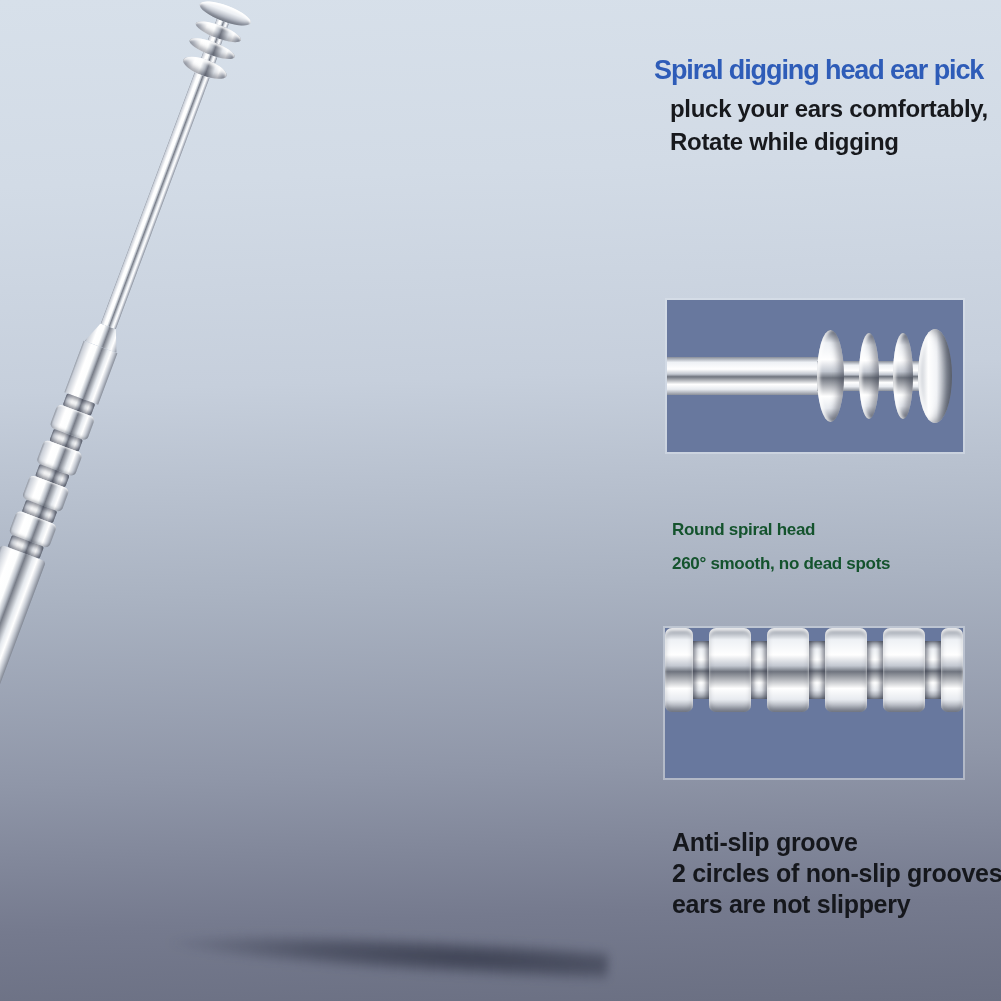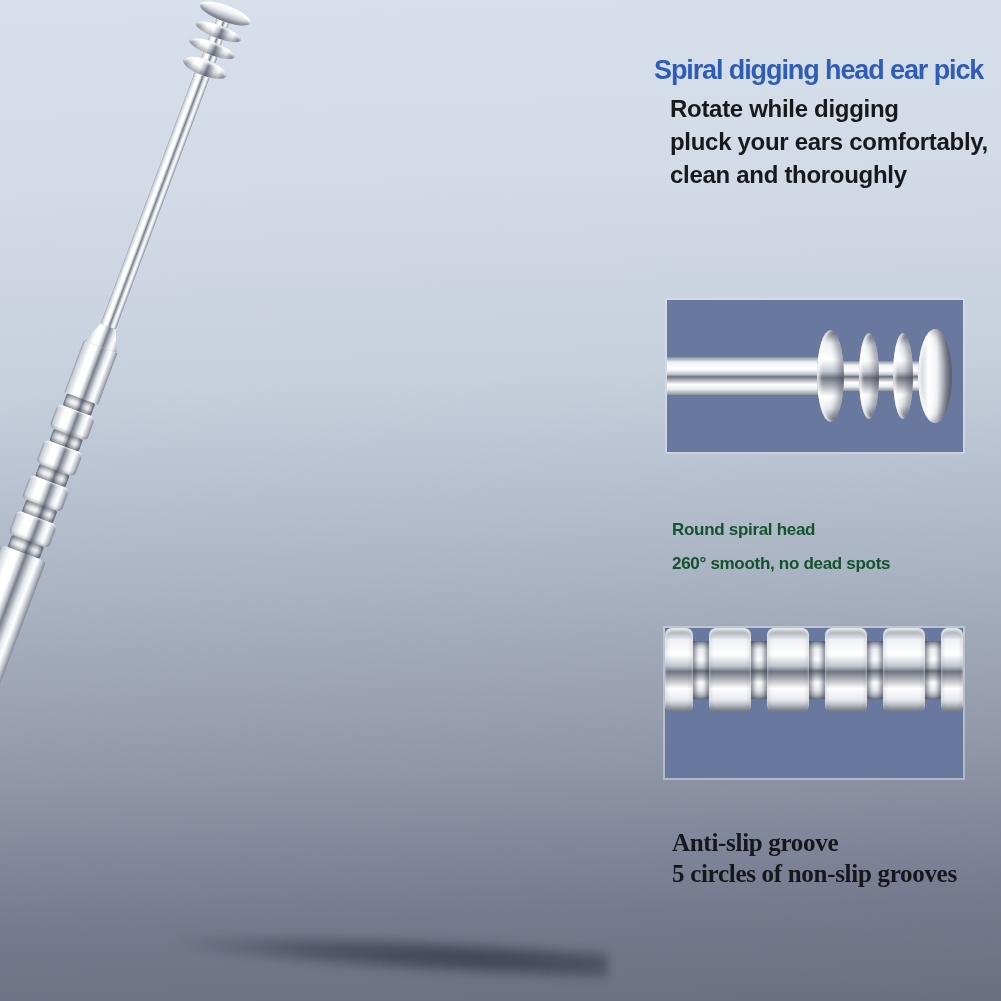--- a/index.html
+++ b/index.html
@@ -13,21 +13,21 @@
   
   .title{
     left:654px;top:55px;font-size:27px;font-weight:bold;letter-spacing:-1.1px;
     color:#2e5cb8;white-space:nowrap;
   }
   .intro{left:670px;top:92px;font-size:24px;font-weight:bold;letter-spacing:-0.3px;
     color:#17191d;line-height:33px;white-space:nowrap;}
   .feat1{left:672px;top:513px;font-size:17px;font-weight:bold;letter-spacing:-0.3px;
     color:#14532d;line-height:34px;white-space:nowrap;}
   .feat2{left:672px;top:827px;font-size:25px;font-weight:bold;letter-spacing:-0.3px;
-    color:#15171c;line-height:31px;white-space:nowrap;font-family:Liberation Serif, serif;}
+    color:#15171c;line-height:31px;white-space:nowrap;}
 
   
   .metal-v{background:linear-gradient(90deg,#9298a3 0%,#c9ced7 5%,#ffffff 24%,#fdfefe 40%,#b9bfc8 50%,#787d88 56%,#e5e9ee 72%,#ffffff 82%,#c2c7d0 92%,#878d99 100%);}
   .metal-h{background:linear-gradient(180deg,#878d99 0%,#eef1f5 14%,#ffffff 32%,#c3c8d1 45%,#70757f 52%,#ffffff 72%,#e8ebf0 85%,#8a8f9a 100%);}
 
   
   .tool{
     left:200px;top:6px;width:56px;
     display:flex;flex-direction:column;align-items:center;
     transform:rotate(20.5deg);transform-origin:50% 0;
@@ -102,23 +102,22 @@
   <div class="groove metal-v" style="width:32px"></div>
   <div class="seg metal-v" style="width:42px"></div>
   <div class="groove metal-v" style="width:33px"></div>
   <div class="seg metal-v" style="width:43px"></div>
   <div class="groove metal-v" style="width:34px"></div>
   <div class="handle metal-v"></div>
 </div>
 
 <div class="abs title">Spiral digging head ear pick</div>
 <div class="abs intro">
+  <div>pluck your ears comfortably,</div>
   <div>Rotate while digging</div>
-  <div>pluck your ears comfortably,</div>
-  <div>clean and thoroughly</div>
 </div>
 
 <div class="abs inset inset1">
   <div class="abs i1-rod metal-h"></div>
   <div class="abs i1-shaft metal-h"></div>
   <div class="abs i1-flare v-ring metal-h"></div>
   <div class="abs i1-r1 v-ring metal-h"></div>
   <div class="abs i1-r2 v-ring metal-h"></div>
   <div class="abs i1-dome"></div>
 </div>
@@ -139,14 +138,15 @@
     <div class="i2-seg metal-h" style="flex:0 0 42px"></div>
     <div class="i2-groove metal-h"></div>
     <div class="i2-seg metal-h" style="flex:0 0 42px"></div>
     <div class="i2-groove metal-h"></div>
     <div class="i2-seg metal-h" style="flex:1 1 auto"></div>
   </div>
 </div>
 
 <div class="abs feat2">
   <div>Anti-slip groove</div>
-  <div>5 circles of non-slip grooves</div>
+  <div>2 circles of non-slip grooves</div>
+  <div>ears are not slippery</div>
 </div>
 
 </body></html>

